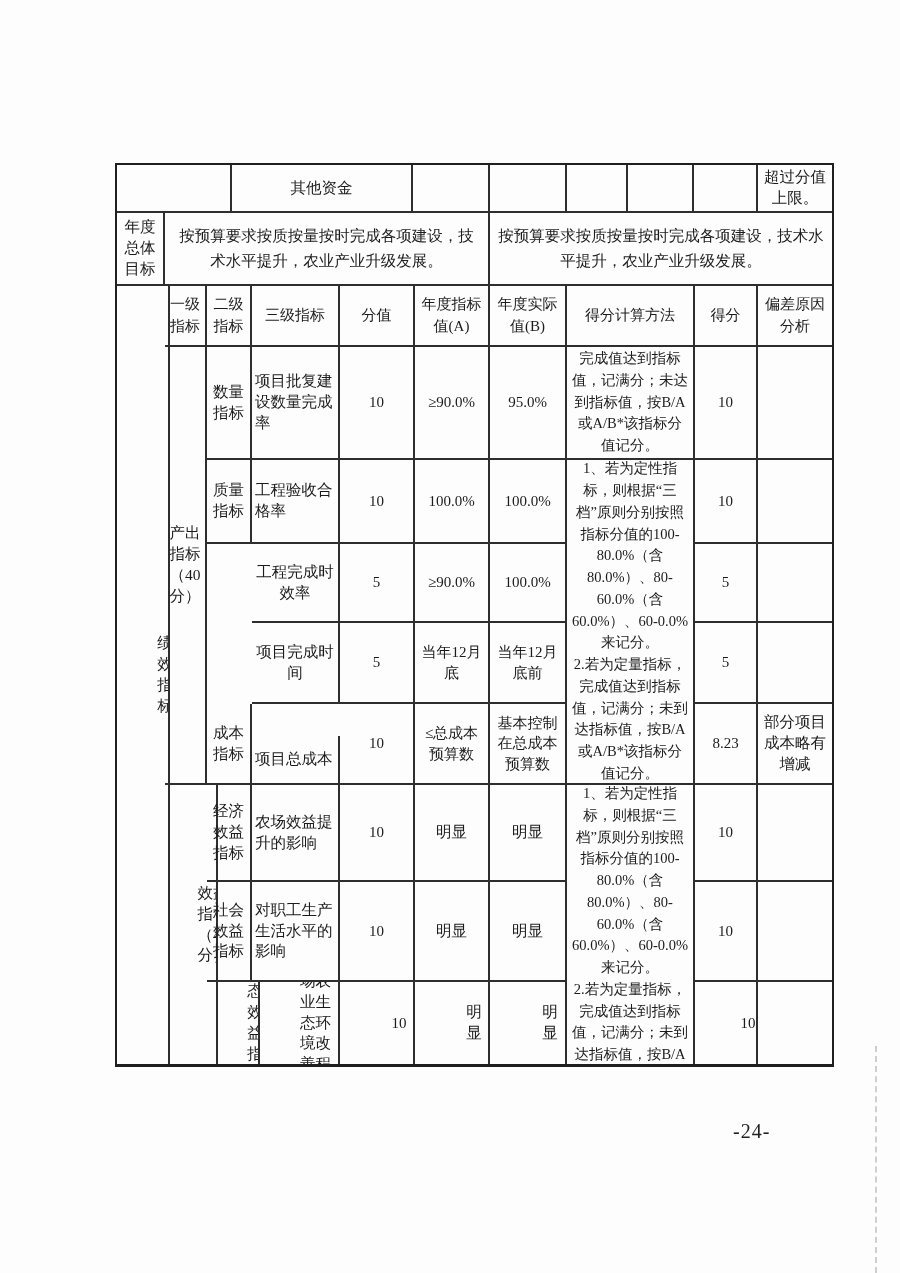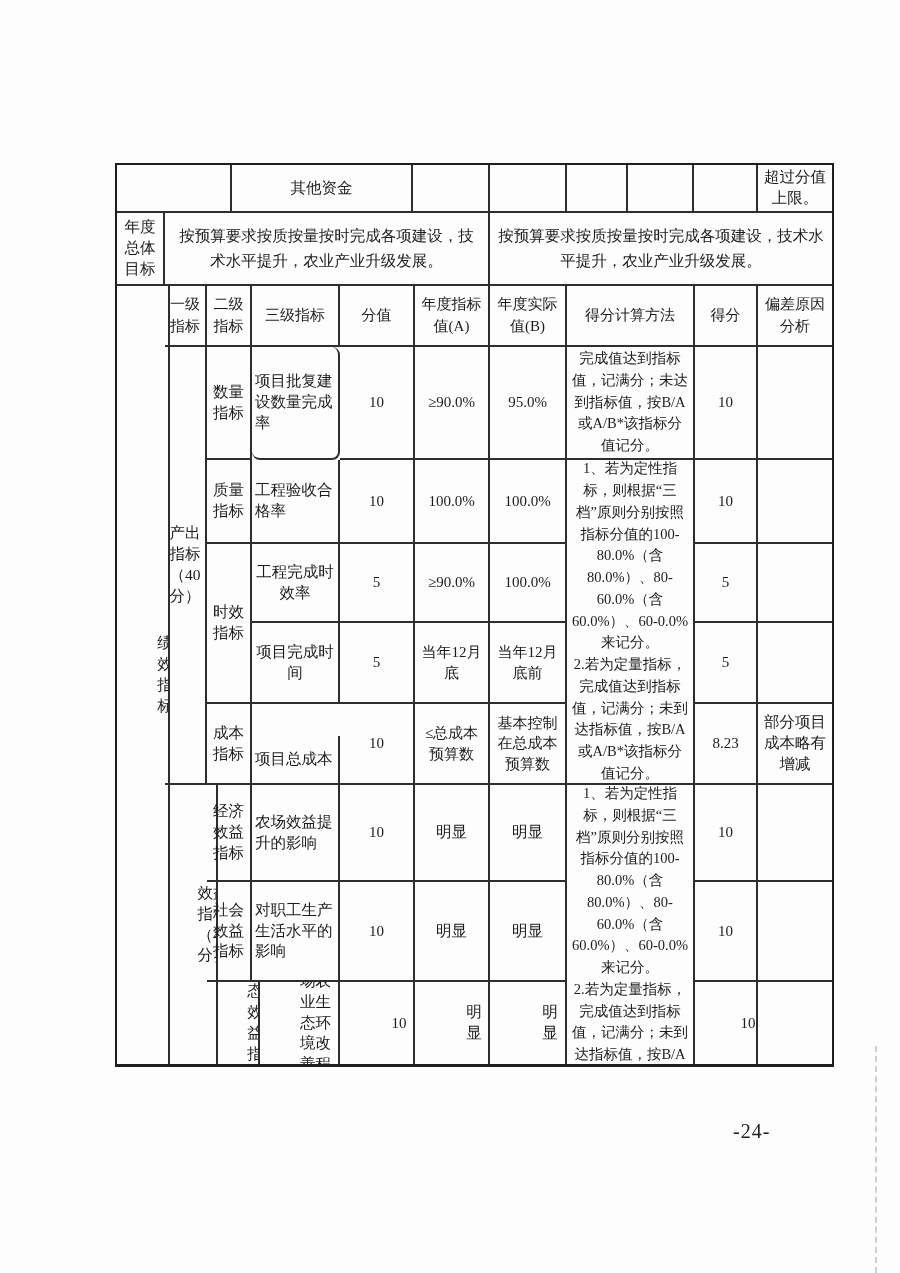--- a/index.html
+++ b/index.html
@@ -91,40 +91,39 @@
     <div class="c hdr" style="grid-column:8;grid-row:1;">得分计算方法</div>
     <div class="c hdr" style="grid-column:9;grid-row:1;">得分</div>
     <div class="c hdr nbr" style="grid-column:10;grid-row:1;">偏差原因分析</div>
 
     <div class="c preline" style="grid-column:2;grid-row:2/7;">产出
 指标
 （40
 分）</div>
 
     <div class="c" style="grid-column:3;grid-row:2;">数量指标</div>
-    <div class="c left" style="grid-column:4;grid-row:2;border-radius:8px;">项目批复建设数量完成率</div>
+    <div class="c left" style="grid-column:4;grid-row:2;">项目批复建设数量完成率</div>
     <div class="c num" style="grid-column:5;grid-row:2;">10</div>
     <div class="c num" style="grid-column:6;grid-row:2;">≥90.0%</div>
     <div class="c num" style="grid-column:7;grid-row:2;">95.0%</div>
     <div class="c method" style="grid-column:8;grid-row:2;">完成值达到指标值，记满分；未达到指标值，按B/A或A/B*该指标分值记分。</div>
     <div class="c num" style="grid-column:9;grid-row:2;">10</div>
     <div class="c nbr" style="grid-column:10;grid-row:2;"></div>
 
     <div class="c" style="grid-column:3;grid-row:3;">质量指标</div>
     <div class="c left" style="grid-column:4;grid-row:3;">工程验收合格率</div>
     <div class="c num" style="grid-column:5;grid-row:3;">10</div>
     <div class="c num" style="grid-column:6;grid-row:3;">100.0%</div>
     <div class="c num" style="grid-column:7;grid-row:3;">100.0%</div>
 
     <div class="c method preline" style="grid-column:8;grid-row:3/7;">1、若为定性指标，则根据“三档”原则分别按照指标分值的100-80.0%（含80.0%）、80-60.0%（含60.0%）、60-0.0%来记分。
 2.若为定量指标，完成值达到指标值，记满分；未到达指标值，按B/A或A/B*该指标分值记分。</div>
     <div class="c num" style="grid-column:9;grid-row:3;">10</div>
     <div class="c nbr" style="grid-column:10;grid-row:3;"></div>
 
-    <div class="c" style="grid-column:3;grid-row:4/6;">时效指标</div>
     <div class="c" style="grid-column:4;grid-row:4;">工程完成时效率</div>
     <div class="c num" style="grid-column:5;grid-row:4;">5</div>
     <div class="c num" style="grid-column:6;grid-row:4;">≥90.0%</div>
     <div class="c num" style="grid-column:7;grid-row:4;">100.0%</div>
     <div class="c num" style="grid-column:9;grid-row:4;">5</div>
     <div class="c nbr" style="grid-column:10;grid-row:4;"></div>
 
     <div class="c" style="grid-column:4;grid-row:5;">项目完成时间</div>
     <div class="c num" style="grid-column:5;grid-row:5;">5</div>
     <div class="c num" style="grid-column:6;grid-row:5;">当年12月底</div>

